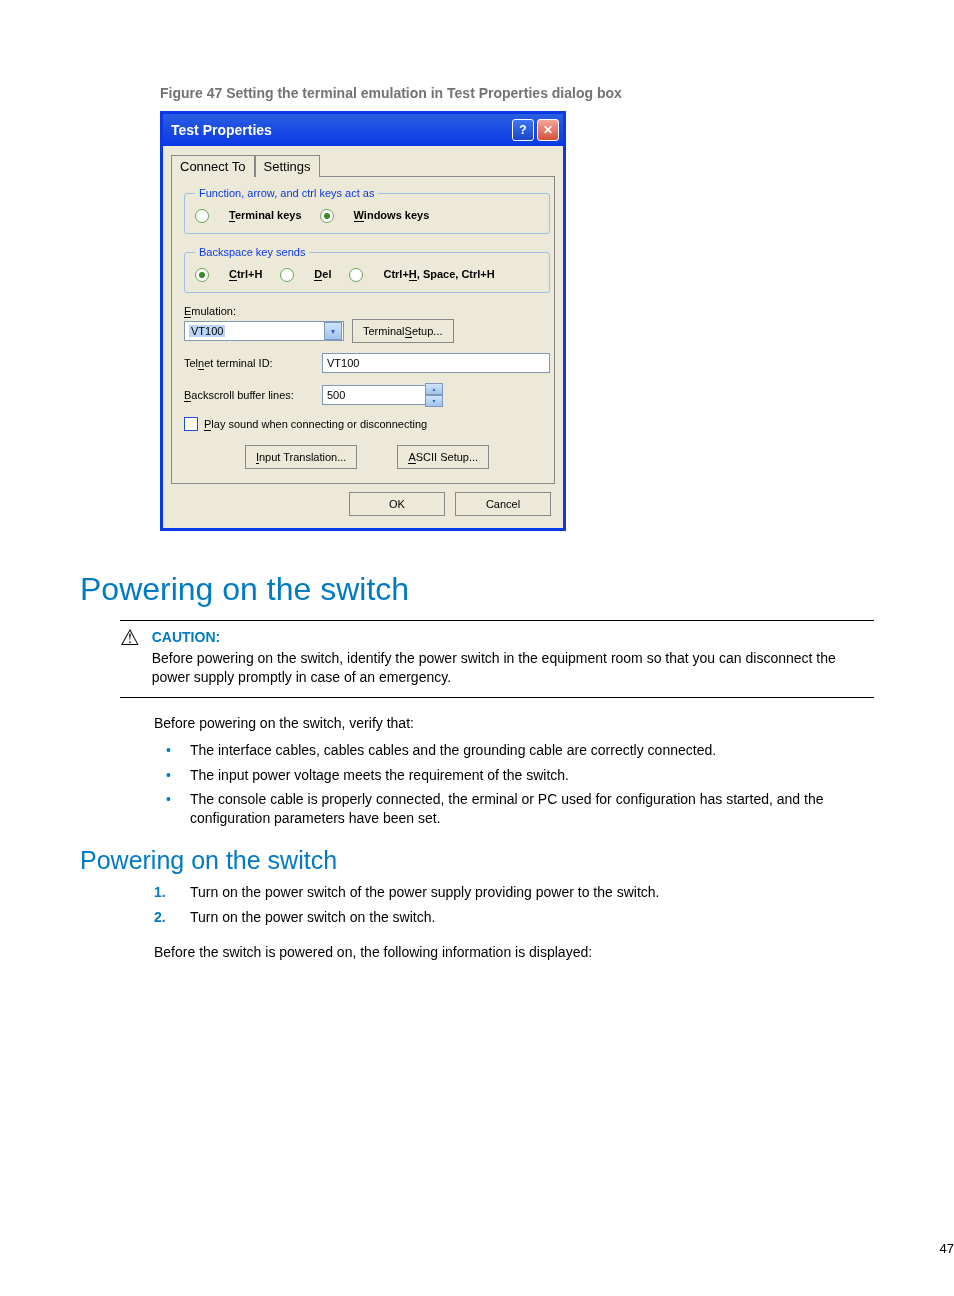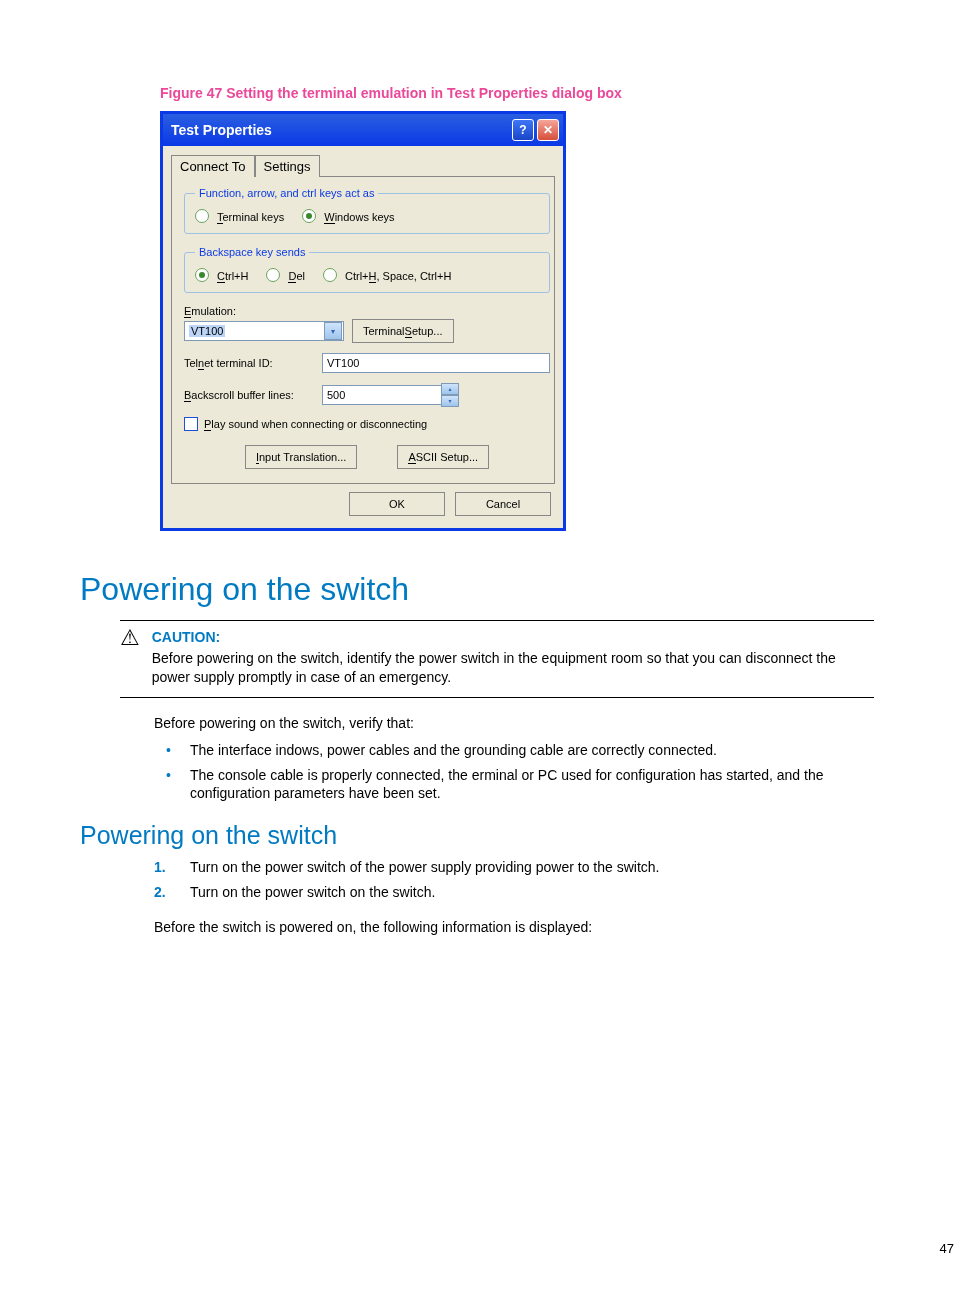--- a/index.html
+++ b/index.html
@@ -1,45 +1,45 @@
 <!DOCTYPE html>
 <html><head>
 <meta charset="utf-8">
 <style>
   html,body{margin:0;padding:0;background:#fff;font-family:Arial,Helvetica,sans-serif;color:#000;}
   .page{width:954px;height:1296px;position:relative;margin:0 auto;box-sizing:border-box;padding:85px 80px 40px 80px;}
-  .figure-caption{color:#ec4899;font-weight:bold;font-size:14px;margin-left:80px;margin-bottom:10px;}
+  .figure-caption{color:#737373;font-weight:bold;font-size:14px;margin-left:80px;margin-bottom:10px;}
 
   
   .dialog{width:400px;margin-left:80px;border:3px solid #0a39e6;background:#ece9d8;font-family:Tahoma,Arial,sans-serif;font-size:11px;color:#000;}
   .title-bar{background:linear-gradient(to bottom,#2a5ee0 0%,#0a39e6 100%);color:#fff;font-weight:bold;display:flex;align-items:center;justify-content:space-between;padding:5px 4px 5px 8px;}
   .title-bar-text{font-size:14px;}
   .title-bar-btns{display:flex;gap:3px;}
   .title-btn{width:20px;height:20px;background:linear-gradient(to bottom,#f5a59a,#d64f3a);border:1px solid #fff;border-radius:3px;display:flex;align-items:center;justify-content:center;color:#fff;font-weight:bold;font-size:12px;}
   .title-btn.help{background:linear-gradient(to bottom,#3e76f7,#1a45c7);}
   .tab-strip{display:flex;margin:8px 8px 0 8px;}
   .tab{border:1px solid #888;border-bottom:none;padding:3px 8px;background:#ece9d8;font-size:13px;position:relative;top:1px;}
   .tab.inactive{}
   .tab.active{background:#ece9d8;z-index:2;}
   .tab-body{margin:0 8px 8px 8px;border:1px solid #888;background:#ece9d8;padding:10px 4px 14px 12px;}
   fieldset{border:1px solid #9fc1e6;border-radius:3px;margin:0 0 12px 0;padding:6px 10px 10px 10px;}
   legend{color:#0a39e6;font-size:11px;padding:0 4px;}
   .radio-row{display:flex;align-items:center;gap:18px;margin-top:4px;}
-  .radio{display:flex;align-items:flex-end;gap:8px;}
+  .radio{display:flex;align-items:flex-start;gap:20px;font-weight:bold;}
   .radio-dot{width:12px;height:12px;border:1px solid #6aa25c;border-radius:50%;display:flex;align-items:center;justify-content:center;background:#fff;}
   .radio-dot.inner::after{content:"";width:6px;height:6px;border-radius:50%;background:#3a8a2b;display:block;}
   .radio-dot.off::after{content:"";display:none;}
   .und{border-bottom:1px solid #000;}
   .row{display:flex;align-items:center;margin-bottom:10px;gap:8px;}
   .lbl{width:130px;}
   .combo{flex:1;height:20px;border:1px solid #7e9ab6;background:#fff;display:flex;align-items:center;justify-content:space-between;padding:0 1px 0 4px;box-sizing:border-box;}
   .combo .arrow{width:16px;height:16px;background:linear-gradient(to bottom,#cfe4fb,#9fc4ed);border:1px solid #7e9ab6;display:flex;align-items:center;justify-content:center;font-size:8px;color:#3367b5;}
   .txtbox{flex:1;height:20px;border:1px solid #7e9ab6;background:#fff;padding:0 4px;display:flex;align-items:center;box-sizing:border-box;}
   .spin{display:flex;align-items:center;}
-  .spin .txtbox{width:120px;flex:none;}
+  .spin .txtbox{width:104px;flex:none;}
   .spin-btns{display:flex;flex-direction:column;margin-left:-1px;}
   .spin-btn{width:16px;height:10px;border:1px solid #7e9ab6;background:linear-gradient(to bottom,#cfe4fb,#9fc4ed);font-size:6px;line-height:6px;color:#3367b5;display:flex;align-items:center;justify-content:center;}
   .check-row{display:flex;align-items:center;gap:6px;margin-top:4px;}
   .checkbox{width:12px;height:12px;border:1px solid #1c50d9;background:#fff;}
   .btn{height:22px;padding:0 10px;border:1px solid #888;background:#ece9d8;font-size:11px;display:flex;align-items:center;justify-content:center;}
   .btn-row{display:flex;justify-content:center;gap:40px;margin-top:14px;}
   .dialog-footer{display:flex;justify-content:flex-end;gap:10px;padding:0 12px 12px 0;}
   .dialog-footer .btn{width:74px;justify-content:center;}
 
   
@@ -163,21 +163,22 @@
     <div class="caution-icon">⚠</div>
     <div>
       <div class="caution-label">CAUTION:</div>
       <div class="caution-text">Before powering on the switch, identify the power switch in the equipment room so that you can disconnect the power supply promptly in case of an emergency.</div>
     </div>
   </div>
 
   <div class="body-text">Before powering on the switch, verify that:</div>
 
   <ul class="disc">
-    <li>The interface indows, power cables and the grounding cable are correctly connected.</li>
+    <li>The interface cables, cables cables and the grounding cable are correctly connected.</li>
+    <li>The input power voltage meets the requirement of the switch.</li>
     <li>The console cable is properly connected, the erminal or PC used for configuration has started, and the configuration parameters have been set.</li>
   </ul>
 
   <h2 class="subsection">Powering on the switch</h2>
 
   <ol class="num">
     <li><span class="n">1.</span><span>Turn on the power switch of the power supply providing power to the switch.</span></li>
     <li><span class="n">2.</span><span>Turn on the power switch on the switch.</span></li>
   </ol>
 

